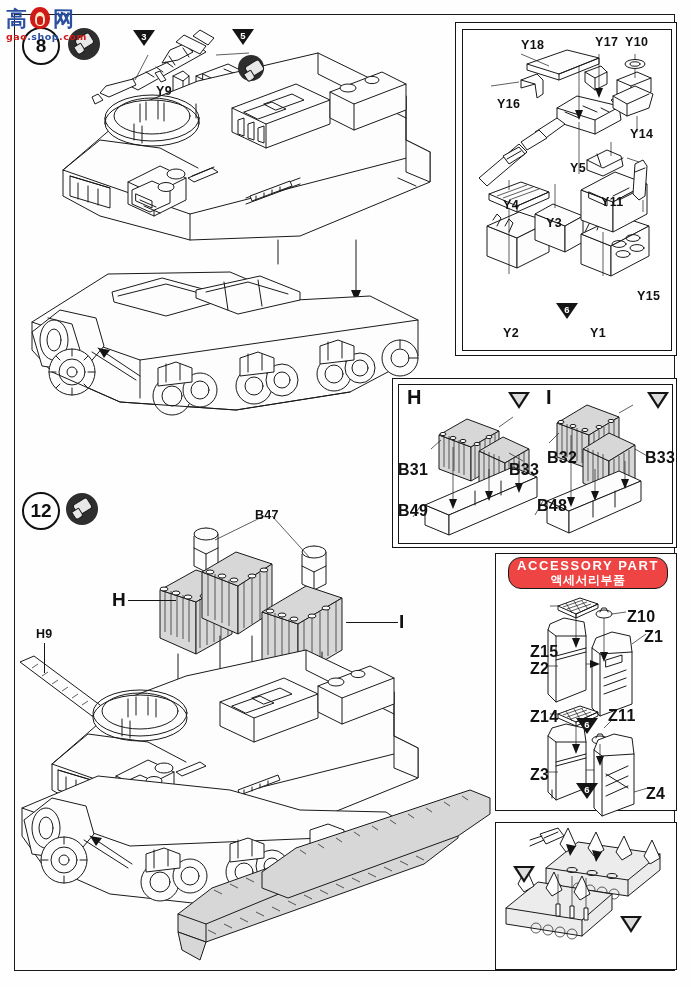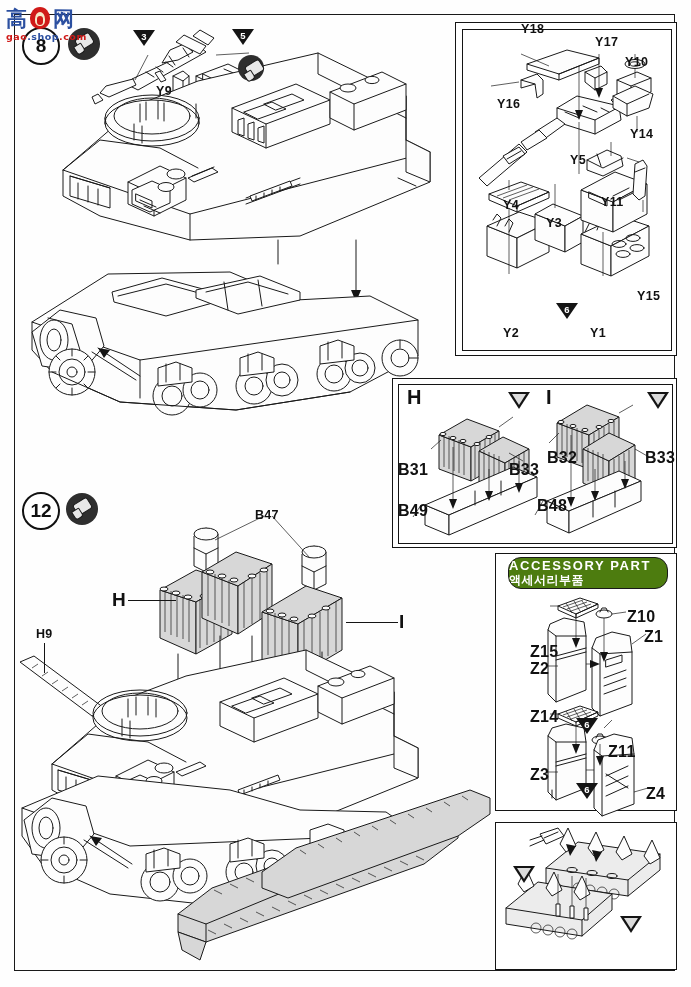--- a/index.html
+++ b/index.html
@@ -59,23 +59,23 @@
 
   
   .ln{position:absolute;background:#141414;}
   .lnh{height:1.1px;} .lnv{width:1.1px;}
 
   
   .panel{position:absolute;border:1.6px solid #141414;background:#fff;box-sizing:border-box;}
   .panel-inner{position:absolute;border:1.1px solid #141414;box-sizing:border-box;}
 
   
-  .accbanner{position:absolute;background:#4d7c0f;border-radius:13px;
+  .accbanner{position:absolute;background:#ef4444;border-radius:13px;
        border:1.4px solid #1a1a1a;display:flex;flex-direction:column;
-       justify-content:center;}
+       align-items:center;justify-content:center;}
   .accbanner .en{color:#fff;font-size:13px;font-weight:700;letter-spacing:1.6px;
        font-family:"Liberation Sans",sans-serif;line-height:14px;}
   .accbanner .ko{color:#fff;font-size:12px;font-weight:700;letter-spacing:.5px;
        font-family:"DejaVu Sans",sans-serif;line-height:14px;}
 
   
   .note{position:absolute;font-size:7.4px;line-height:9px;color:#3a3a3a;
        font-family:"Liberation Sans",sans-serif;white-space:nowrap;}
   .note .ko{font-family:"DejaVu Sans",sans-serif;font-size:7px;}
 
@@ -691,26 +691,26 @@
 
     <path class="sthin" d="M48 152 L48 162"></path>
     <path class="sthin" d="M48 180 L48 246"></path>
     <path class="sthin" d="M94 156 L94 180"></path>
     <path class="sthin" d="M150 114 L150 128"></path>
     <path class="sthin" d="M166 130 L178 134"></path>
     <path class="sthin" d="M182 172 L182 184"></path>
     <path class="sthin" d="M142 204 L142 248"></path>
   </svg>
 
-  <div class="lbl" style="left:521px;top:22px;">Y18</div>
+  <div class="lbl" style="left:521px;top:38px;">Y18</div>
   <div class="lbl" style="left:595px;top:35px;">Y17</div>
-  <div class="lbl" style="left:625px;top:35px;margin-top:20px;">Y10</div>
+  <div class="lbl" style="left:625px;top:35px;">Y10</div>
   <div class="lbl" style="left:497px;top:97px;">Y16</div>
   <div class="lbl" style="left:630px;top:127px;">Y14</div>
-  <div class="lbl" style="left:570px;top:153px;">Y5</div>
+  <div class="lbl" style="left:570px;top:161px;">Y5</div>
 
   <div class="lbl" style="left:503px;top:198px;">Y4</div>
   <div class="lbl" style="left:546px;top:216px;">Y3</div>
   <div class="lbl" style="left:601px;top:195px;">Y11</div>
   <div class="lbl" style="left:637px;top:289px;">Y15</div>
   <div class="lbl" style="left:503px;top:326px;">Y2</div>
   <div class="lbl" style="left:590px;top:326px;">Y1</div>
 
   <div class="tri" style="left:556px;top:303px;">
     <span>6</span>
@@ -954,21 +954,21 @@
 
   <div class="lbl sm" style="left:530px;top:600px;margin-top:43px;">Z15</div>
   <div class="lbl sm" style="left:627px;top:608px;">Z10</div>
   <div class="lbl sm" style="left:530px;top:660px;">Z2</div>
   <div class="lbl sm" style="left:644px;top:628px;">Z1</div>
   <div class="tri" style="left:576px;top:718px;">
     <span>6</span>
   </div>
 
   <div class="lbl sm" style="left:530px;top:708px;">Z14</div>
-  <div class="lbl sm" style="left:608px;top:707px;margin-top:36px;">Z11</div>
+  <div class="lbl sm" style="left:608px;top:707px;">Z11</div>
   <div class="lbl sm" style="left:530px;top:766px;">Z3</div>
   <div class="lbl sm" style="left:646px;top:785px;">Z4</div>
   <div class="tri" style="left:576px;top:783px;">
     <span>6</span>
   </div>
 
   <div class="panel" style="left:495px;top:822px;width:182px;height:148px;"></div>
 
   <svg style="left:500px;top:826px;" width="172" height="110">
 

